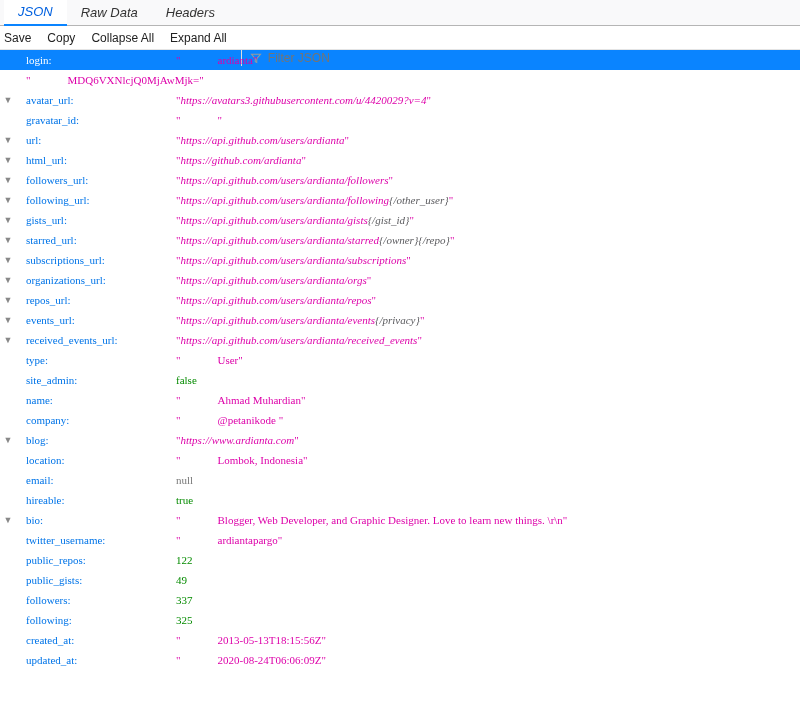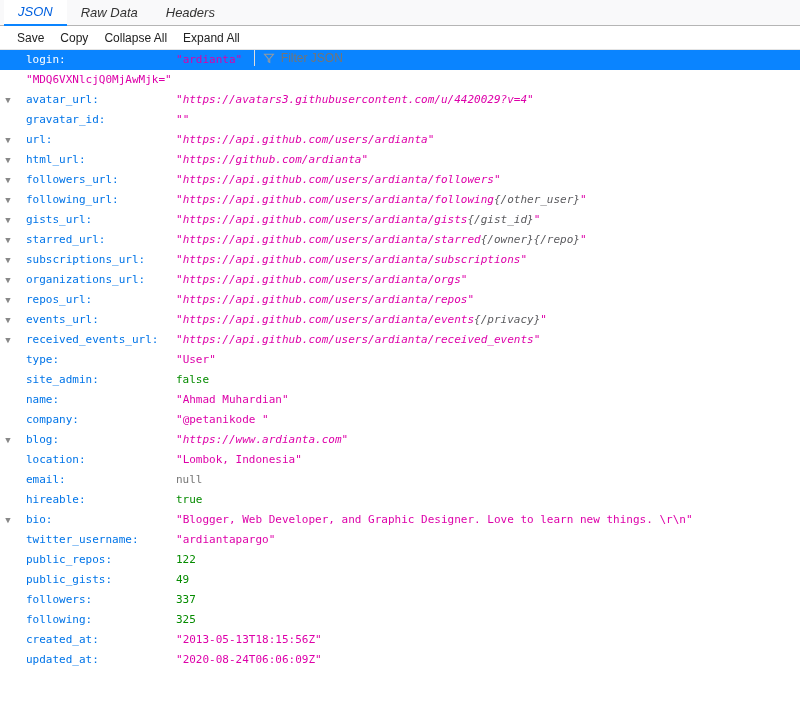--- a/index.html
+++ b/index.html
@@ -33,21 +33,21 @@
     color: #0060df;
     border-bottom: 2px solid #0a84ff;
     background: #fff;
   }
   .toolbar {
     display: flex;
     align-items: center;
     height: 24px;
     background: #fff;
     border-bottom: 1px solid #e4e4e4;
-    padding-left: 15px;
+    padding-left: 2px;
     gap: 12px;
     font-size: 12px;
     color: #222;
   }
   .toolbar-btn { cursor: pointer; padding: 2px 2px; }
   .filter-wrap {
     display: flex;
     align-items: center;
     border-left: 1px solid #ddd;
     padding-left: 8px;
@@ -69,20 +69,21 @@
     font-size: 11px;
     line-height: 20px;
     padding: 0;
   }
   .row {
     display: flex;
     height: 20px;
     align-items: center;
     white-space: nowrap;
     overflow: hidden;
+    font-family: Liberation Serif, serif;
   }
   .row.selected {
     background: #0a84ff;
     color: #fff;
   }
   .row.selected .key-cell,
   .row.selected .val { color: #fff !important; }
   .toggle {
     width: 12px;
     flex: 0 0 12px;
@@ -101,21 +102,21 @@
     flex: 0 0 150px;
     width: 150px;
     color: #0074e8;
     cursor: default;
   }
   .val-cell {
     flex: 1;
     overflow: hidden;
     text-overflow: ellipsis;
   }
-  .val-string { color: #dd00a9; }
+  .val-string { color: #dd00a9; margin-left: 37px; }
   .val-string-italic { color: #dd00a9; font-style: italic; }
   .val-number { color: #058b00; }
   .val-bool { color: #058b00; }
   .val-null { color: #777; }
   .val-template { color: #5b5b5f; font-style: italic; }
   .val .q { color: #dd00a9; }
 </style>
 </head>
 <body>
 

